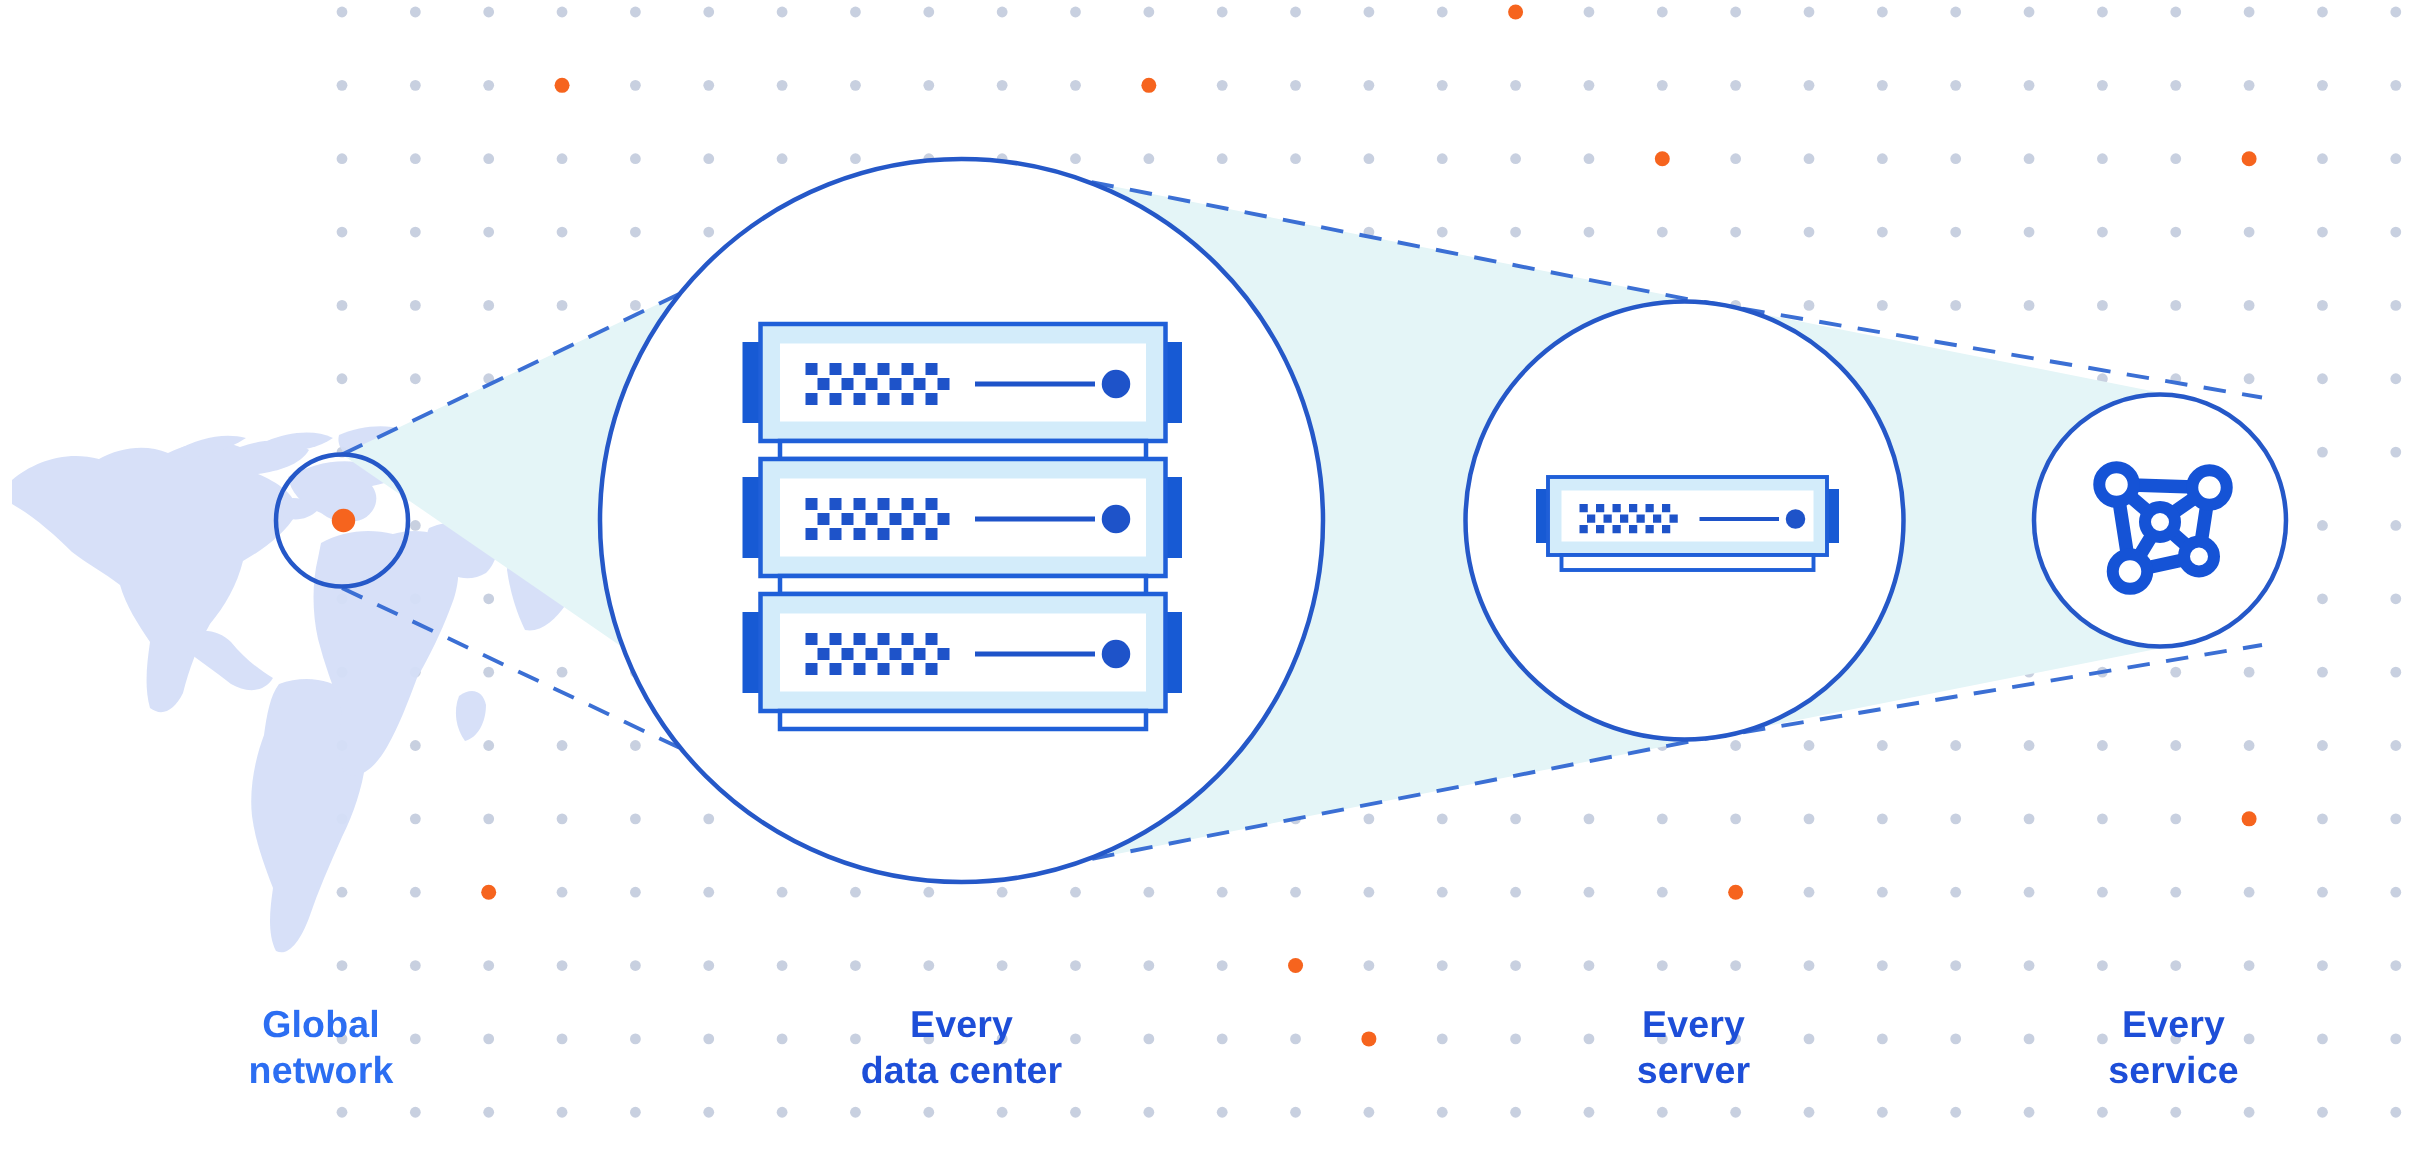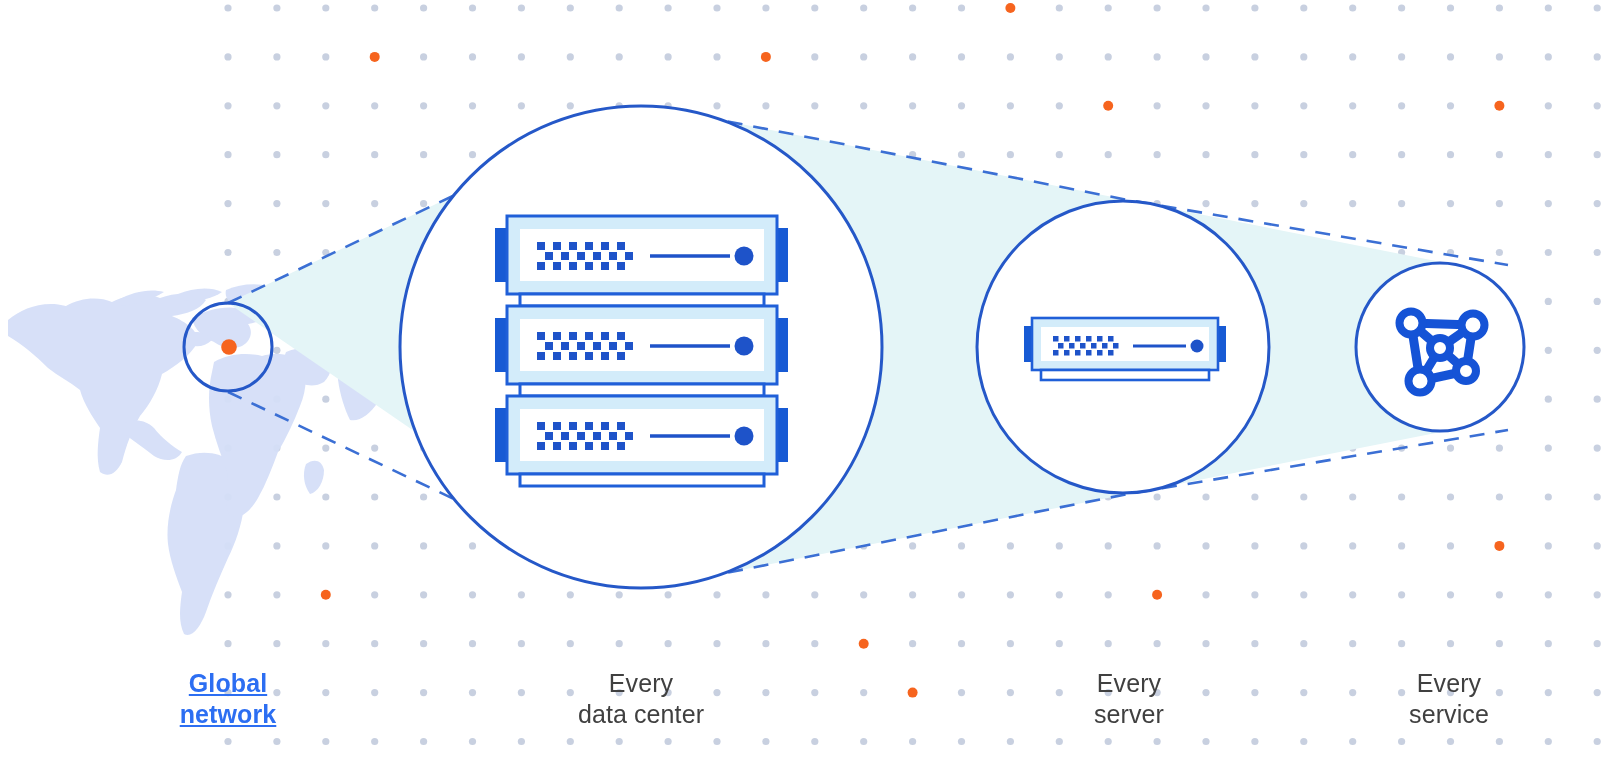--- a/index.html
+++ b/index.html
@@ -22,22 +22,22 @@
     left: 0;
     top: 0;
     width: 1620px;
     height: 782px;
   }
   .label {
     position: absolute;
     text-align: center;
     font-size: 25px;
     line-height: 31px;
-    font-weight: 400;
-    color: #404040;
+    font-weight: 700;
+    color: #1d4ed8;
     letter-spacing: 0.1px;
     white-space: pre-line;
     font-family: "Liberation Sans", sans-serif;
   }
   .label.accent {
     color: #2c6ef2;
     font-weight: 700;
   }
 </style>
 </head>
@@ -742,21 +742,21 @@
       <g>
         <circle cx="1411" cy="323" r="11.5" fill="#ffffff" stroke="#1553d6" stroke-width="8"></circle>
         <circle cx="1473" cy="325" r="11.5" fill="#ffffff" stroke="#1553d6" stroke-width="8"></circle>
         <circle cx="1440" cy="348" r="10" fill="#ffffff" stroke="#1553d6" stroke-width="8"></circle>
         <circle cx="1420" cy="381" r="11.5" fill="#ffffff" stroke="#1553d6" stroke-width="8"></circle>
         <circle cx="1466" cy="371" r="10" fill="#ffffff" stroke="#1553d6" stroke-width="8"></circle>
       </g>
     </g>
   </svg>
 
-  <div class="label accent" style="left:128px; top:668px; width:200px;text-decoration:underline;">Global
+  <div class="label accent" style="left:114px; top:668px; width:200px;">Global
 network</div>
 
   <div class="label" style="left:491px; top:668px; width:300px;">Every
 data center</div>
 
   <div class="label" style="left:1029px; top:668px; width:200px;">Every
 server</div>
 
   <div class="label" style="left:1349px; top:668px; width:200px;">Every
 service</div>

